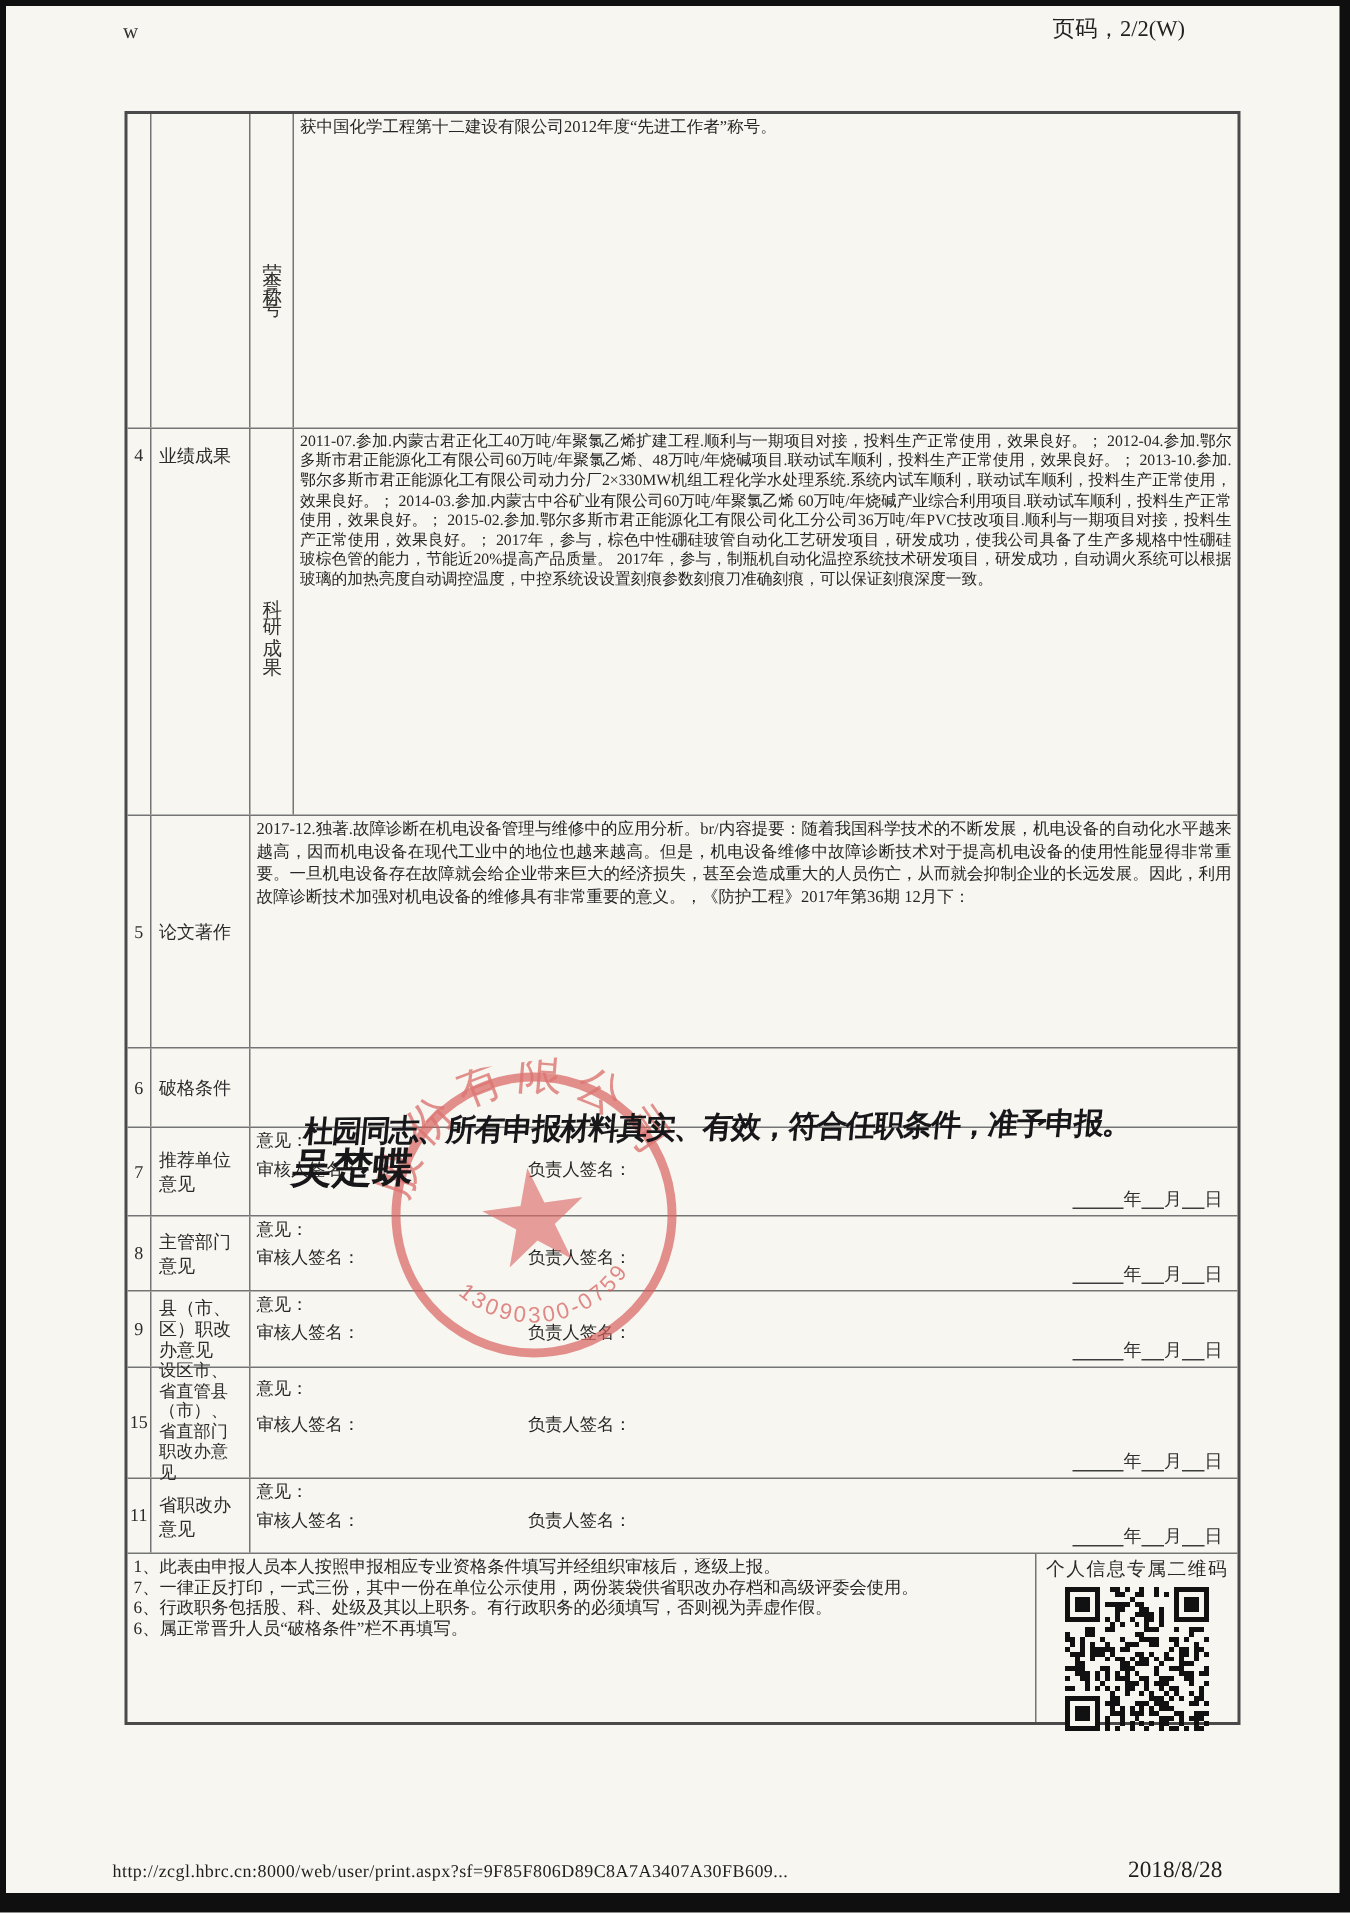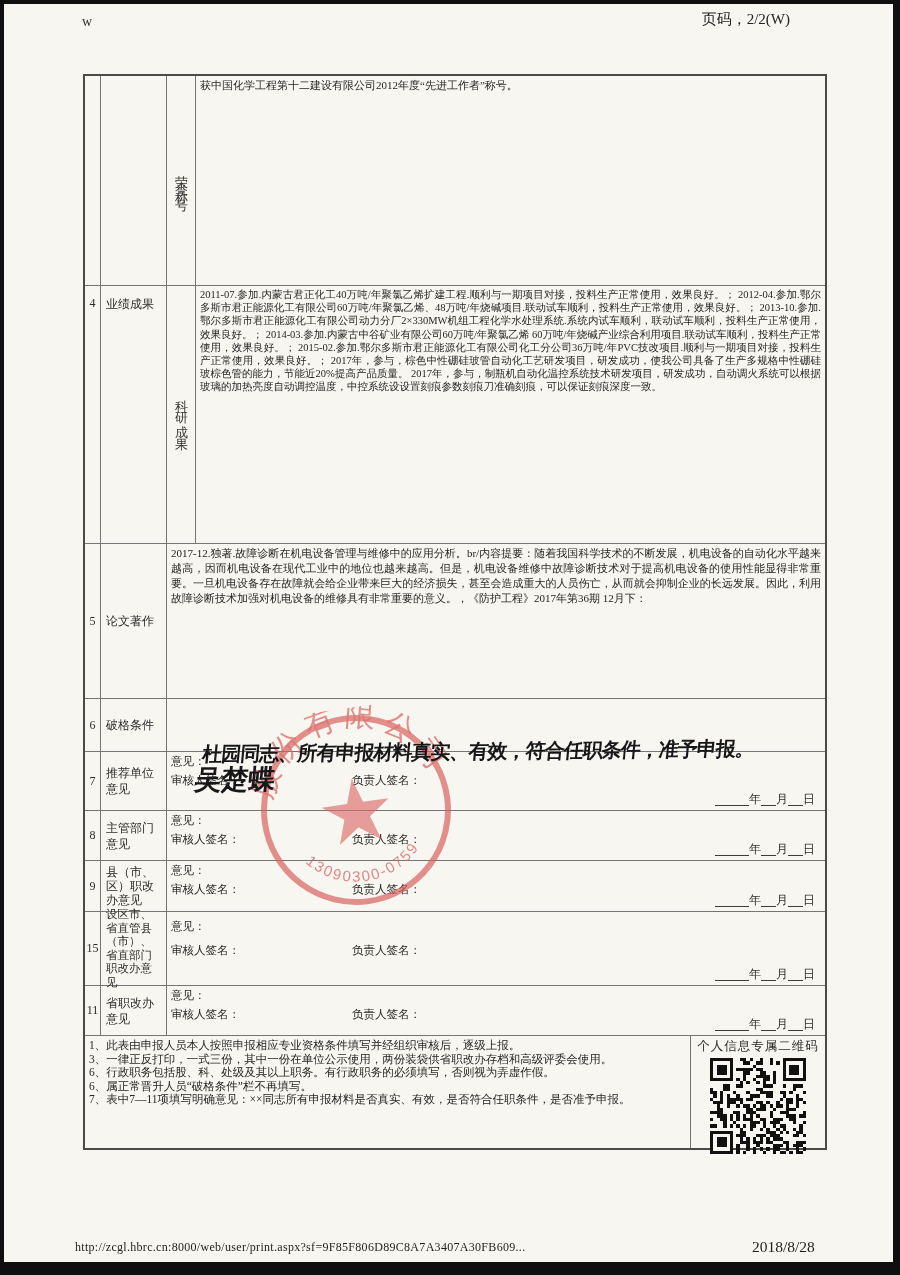--- a/index.html
+++ b/index.html
@@ -159,24 +159,23 @@
         <span class="op-date">
           <span class="bl bl-y"></span><span>年</span><span class="bl bl-m"></span><span>月</span><span class="bl bl-d"></span><span>日</span>
         </span>
       </div>
     </div>
 
     <div class="trow" style="height:113px;">
       <div class="instr-cell">
         <div>
             <div class="line">1、此表由申报人员本人按照申报相应专业资格条件填写并经组织审核后，逐级上报。</div>
-            <div class="line">3、一律正反打印，一式三份，其中一份在单位公示使用，两份装袋供省职改办存档和高级评委会使用。</div>
+            <div class="line">7、一律正反打印，一式三份，其中一份在单位公示使用，两份装袋供省职改办存档和高级评委会使用。</div>
             <div class="line">6、行政职务包括股、科、处级及其以上职务。有行政职务的必须填写，否则视为弄虚作假。</div>
             <div class="line">6、属正常晋升人员“破格条件”栏不再填写。</div>
-            <div class="line">7、表中7—11项填写明确意见：××同志所有申报材料是否真实、有效，是否符合任职条件，是否准予申报。</div>
           </div>
       </div>
       <div class="qr-cell">
         <div class="qr-label">个人信息专属二维码</div>
         <div class="qr-box">
           <svg id="qr-svg" width="96" height="96" viewBox="0 0 29 29" shape-rendering="crispEdges">
               <rect x="9" y="0" width="1" height="1" fill="#111"></rect>
               <rect x="10" y="0" width="1" height="1" fill="#111"></rect>
               <rect x="12" y="0" width="1" height="1" fill="#111"></rect>
               <rect x="15" y="0" width="1" height="1" fill="#111"></rect>

